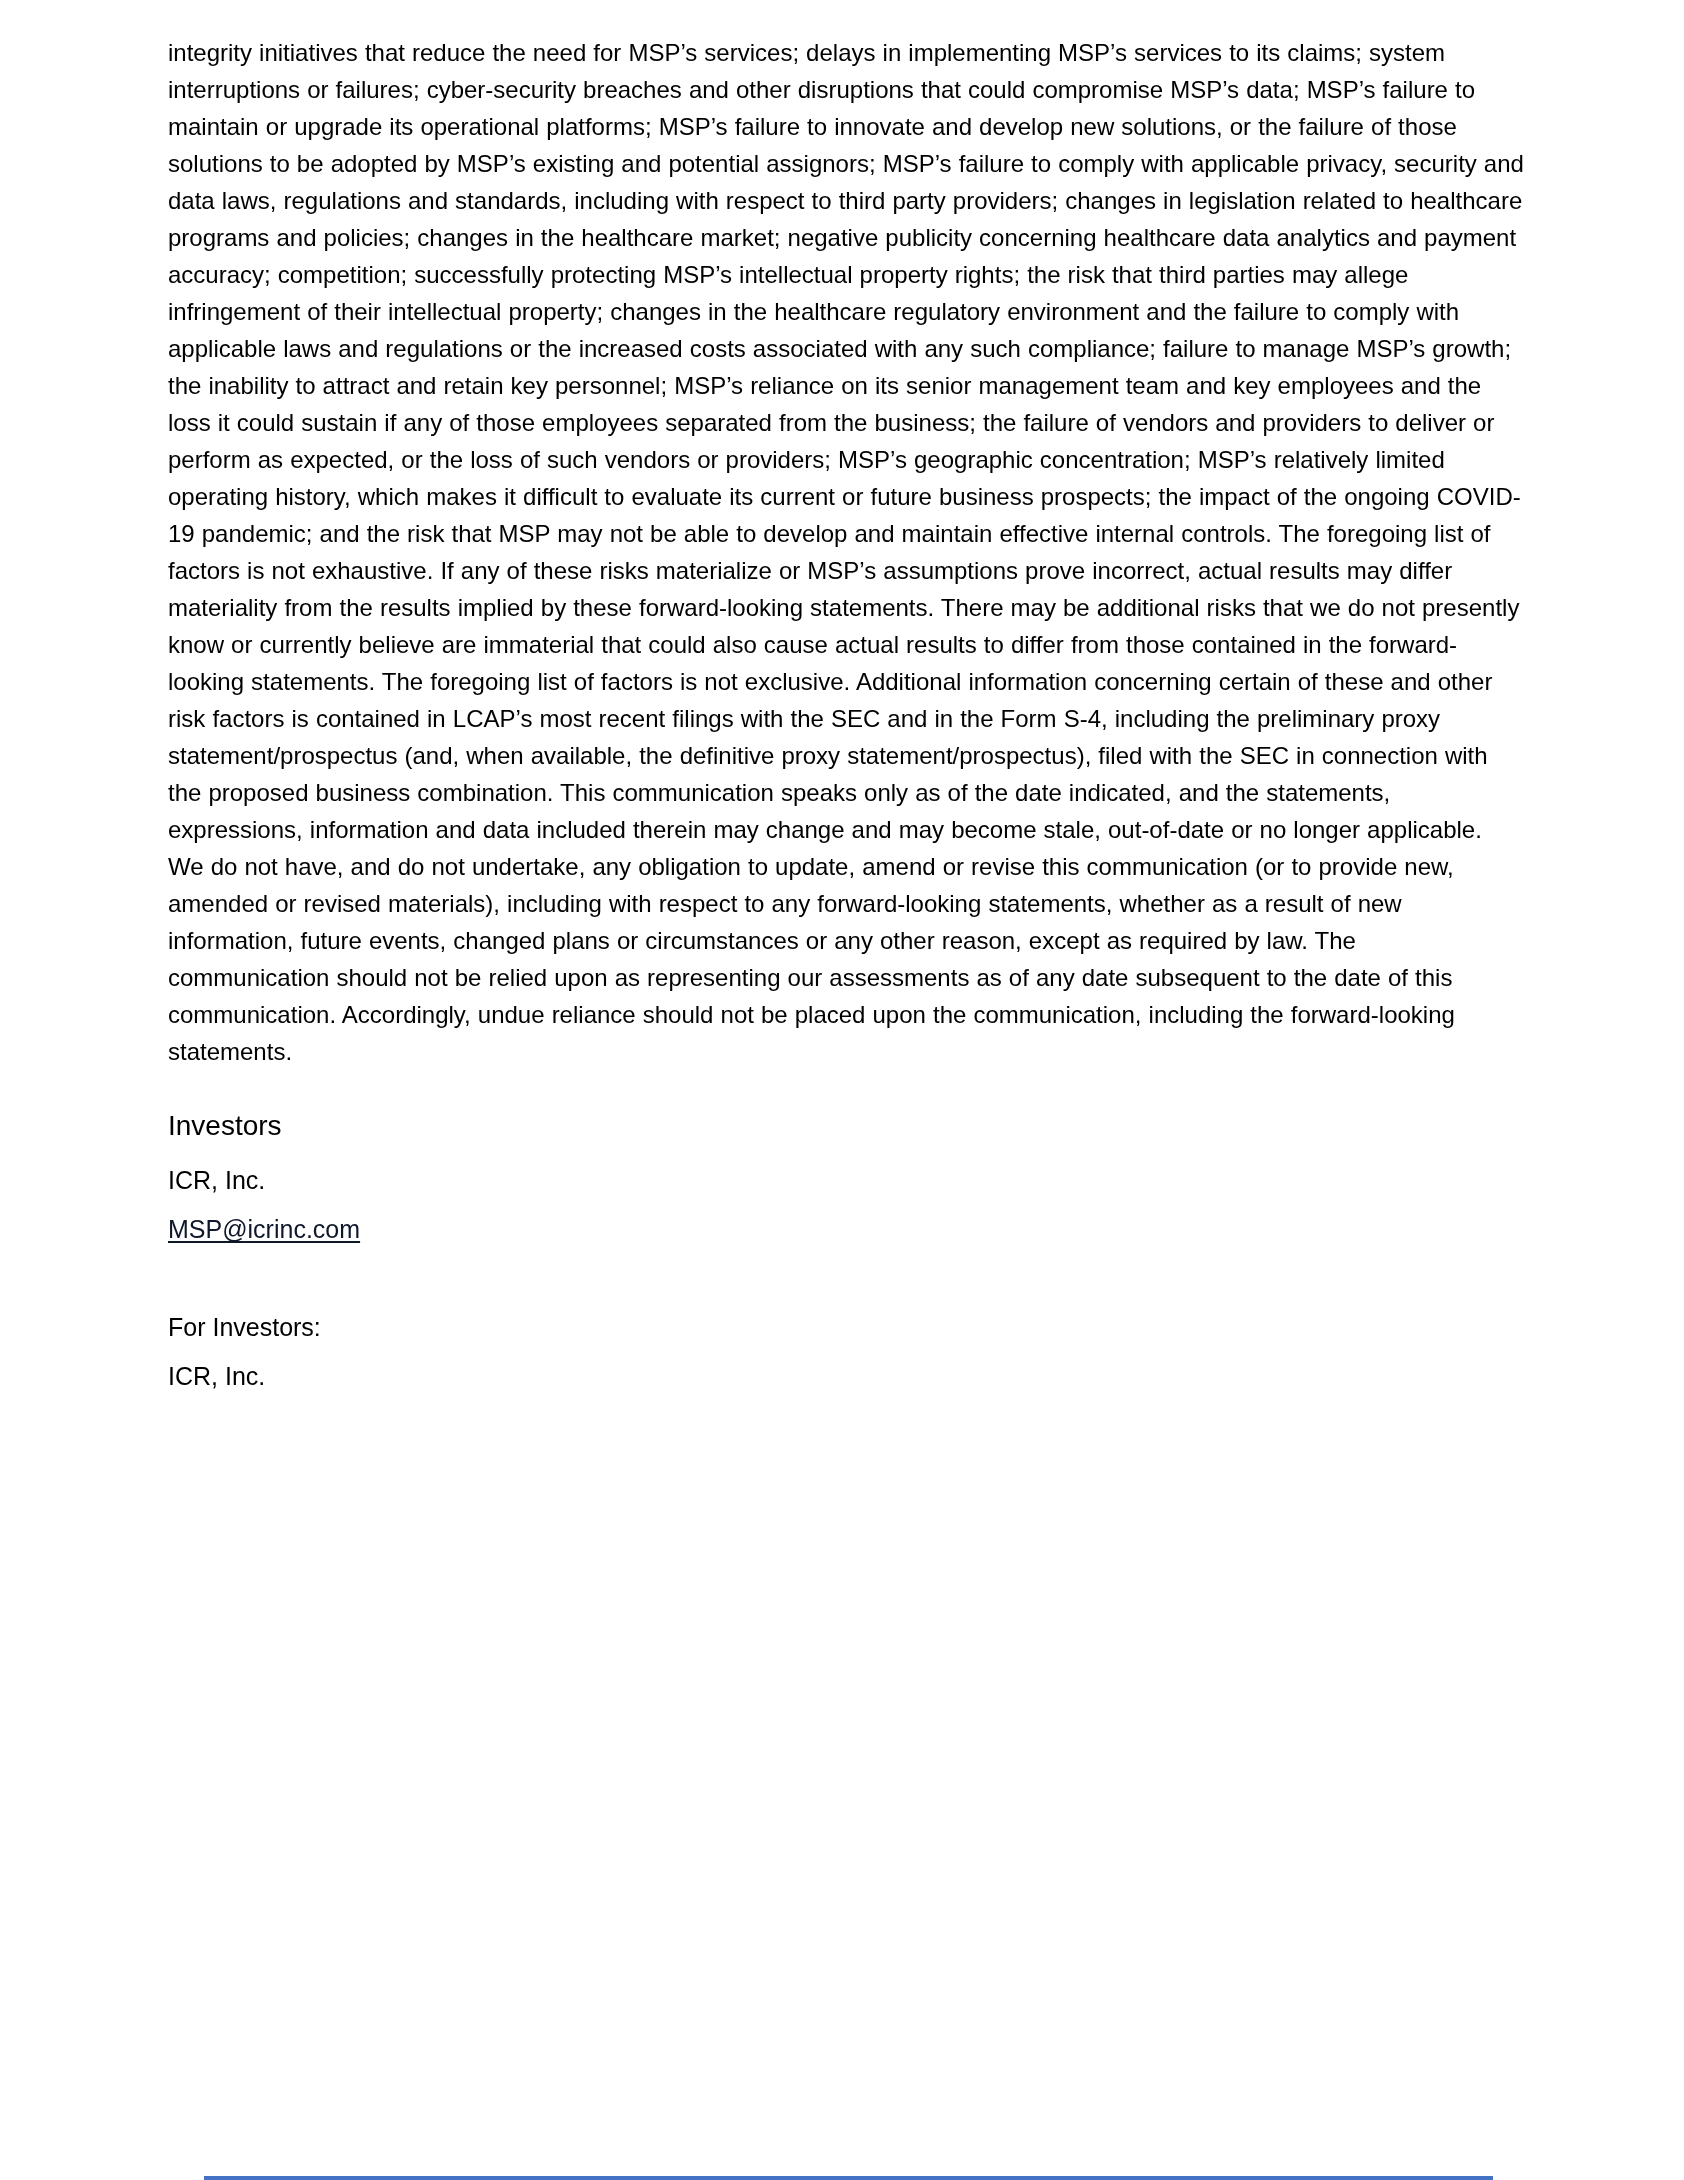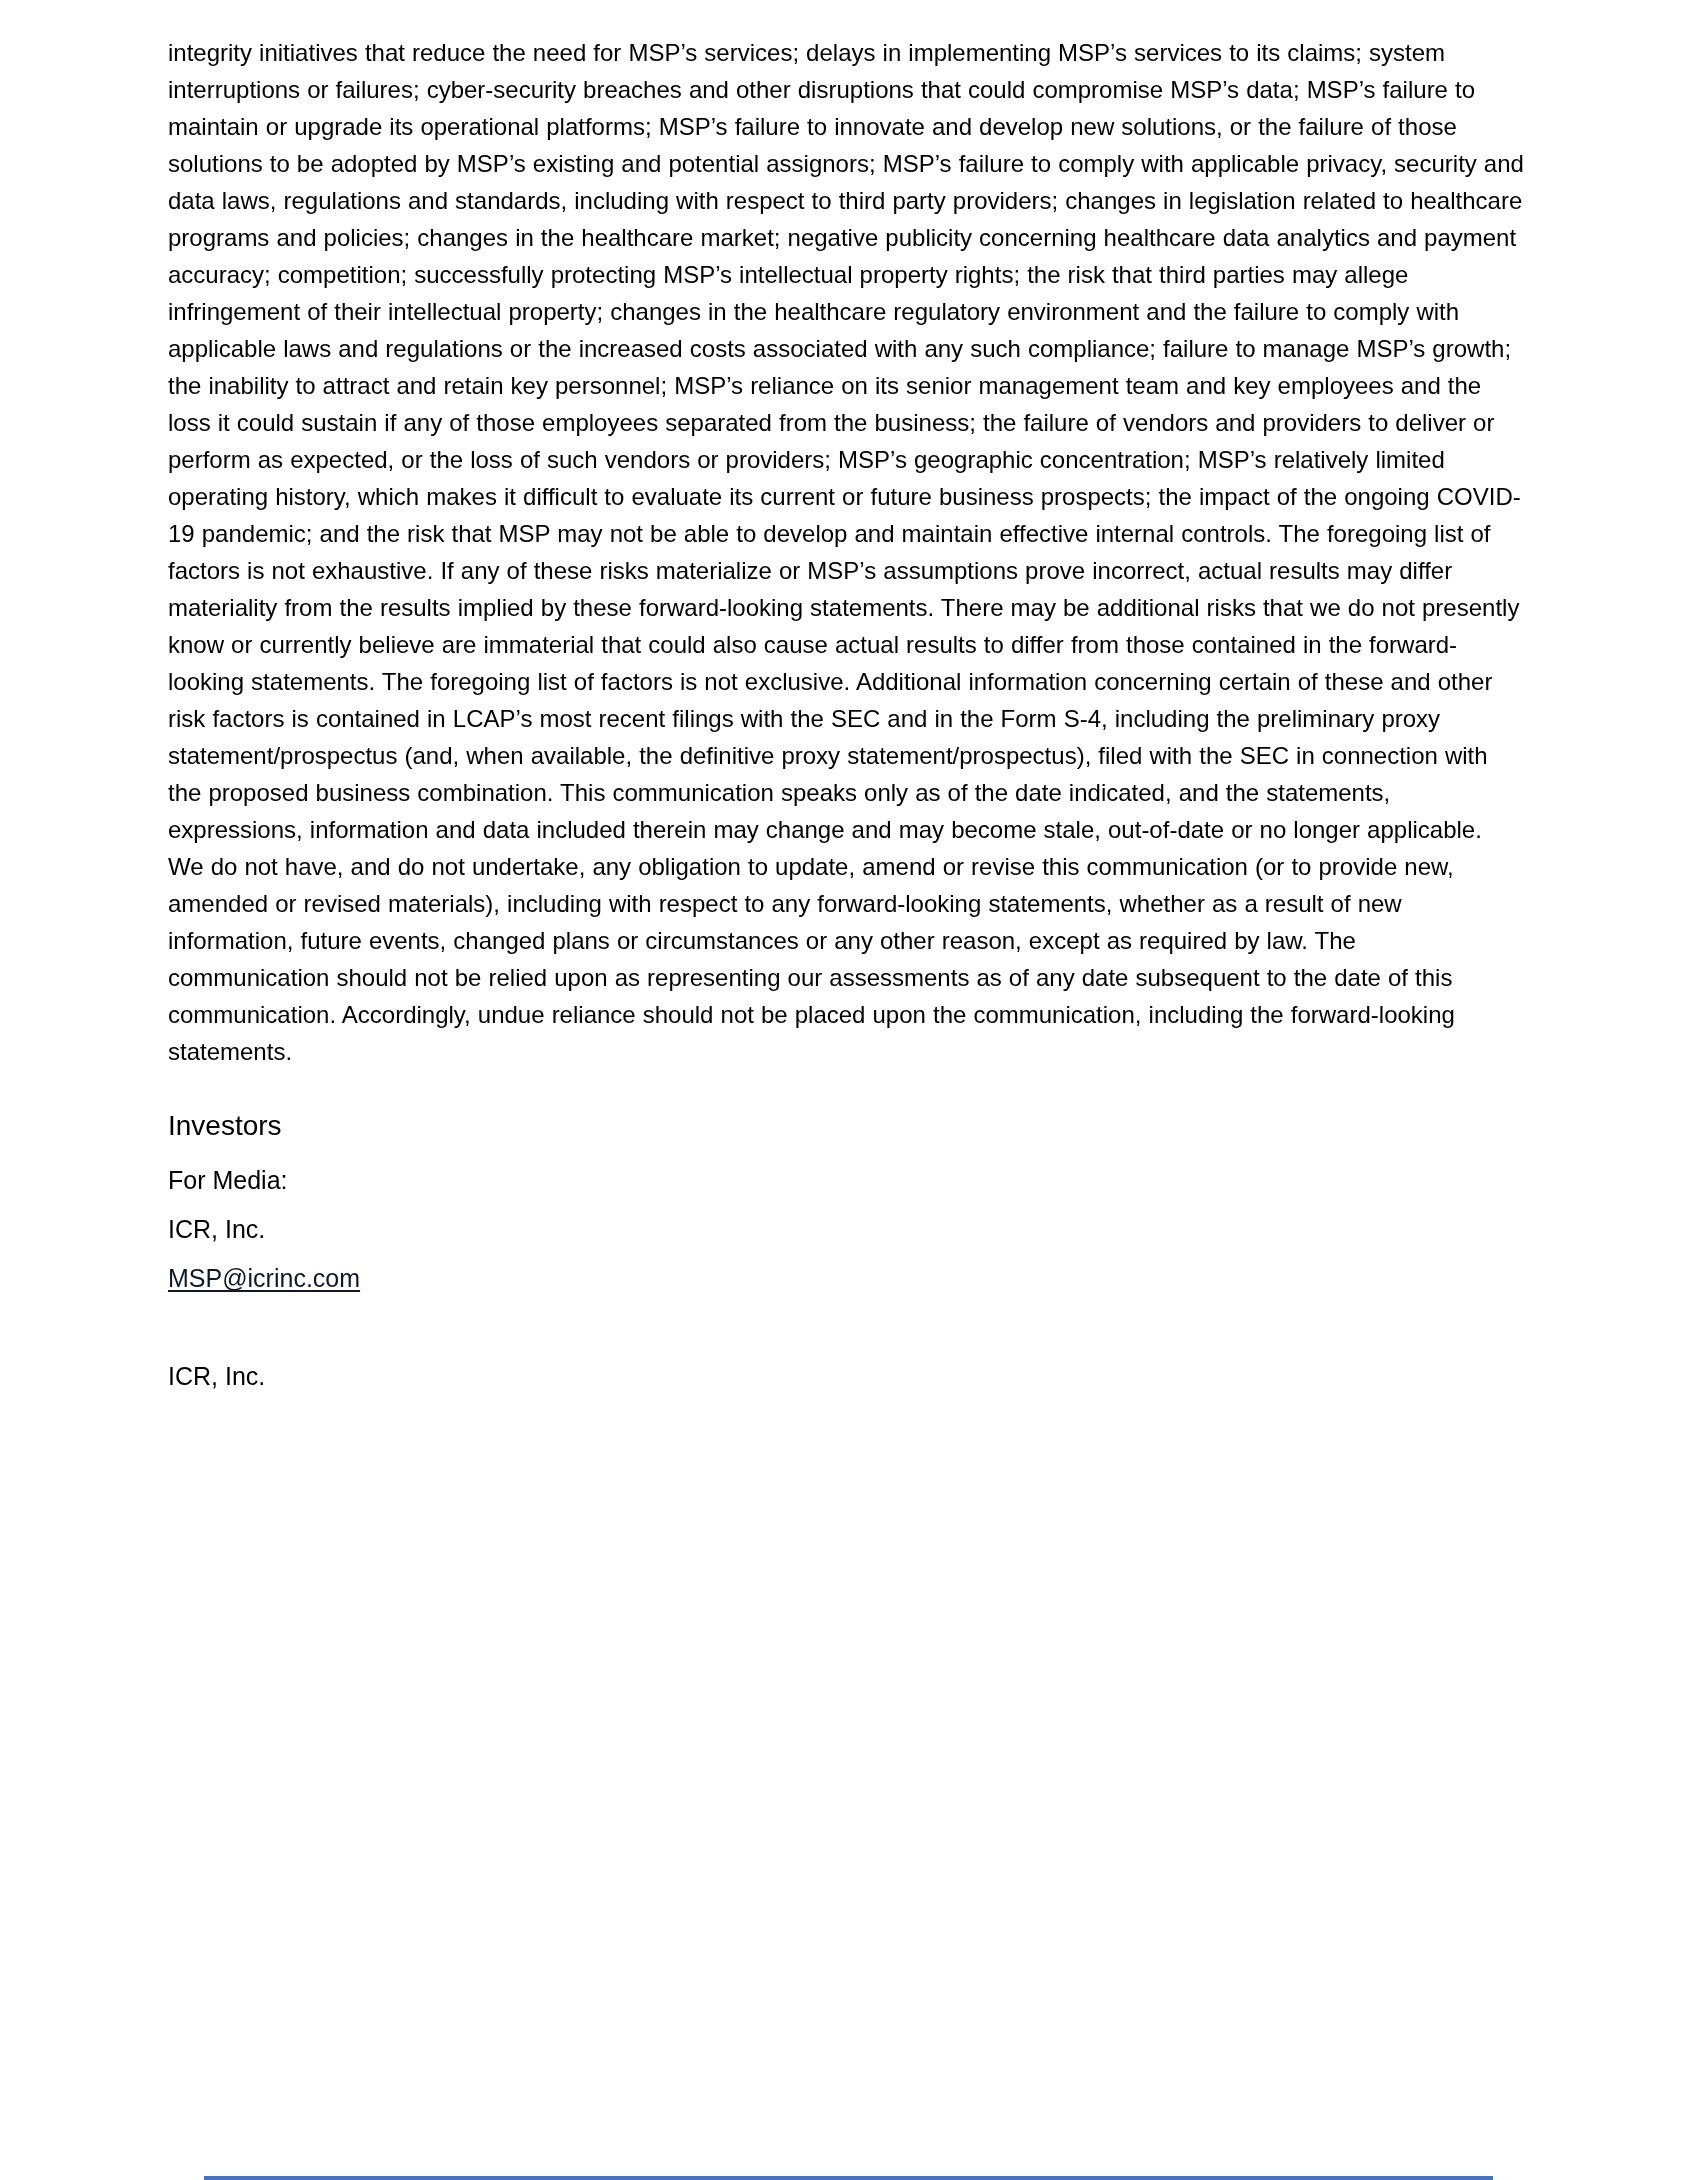--- a/index.html
+++ b/index.html
@@ -73,28 +73,28 @@
 
 <div class="page">
 
   <p class="disclaimer">integrity initiatives that reduce the need for MSP’s services; delays in implementing MSP’s services to its claims; system interruptions or failures; cyber-security breaches and other disruptions that could compromise MSP’s data; MSP’s failure to maintain or upgrade its operational platforms; MSP’s failure to innovate and develop new solutions, or the failure of those solutions to be adopted by MSP’s existing and potential assignors; MSP’s failure to comply with applicable privacy, security and data laws, regulations and standards, including with respect to third party providers; changes in legislation related to healthcare programs and policies; changes in the healthcare market; negative publicity concerning healthcare data analytics and payment accuracy; competition; successfully protecting MSP’s intellectual property rights; the risk that third parties may allege infringement of their intellectual property; changes in the healthcare regulatory environment and the failure to comply with applicable laws and regulations or the increased costs associated with any such compliance; failure to manage MSP’s growth; the inability to attract and retain key personnel; MSP’s reliance on its senior management team and key employees and the loss it could sustain if any of those employees separated from the business; the failure of vendors and providers to deliver or perform as expected, or the loss of such vendors or providers; MSP’s geographic concentration; MSP’s relatively limited operating history, which makes it difficult to evaluate its current or future business prospects; the impact of the ongoing COVID-19 pandemic; and the risk that MSP may not be able to develop and maintain effective internal controls. The foregoing list of factors is not exhaustive. If any of these risks materialize or MSP’s assumptions prove incorrect, actual results may differ materiality from the results implied by these forward-looking statements. There may be additional risks that we do not presently know or currently believe are immaterial that could also cause actual results to differ from those contained in the forward-looking statements. The foregoing list of factors is not exclusive. Additional information concerning certain of these and other risk factors is contained in LCAP’s most recent filings with the SEC and in the Form S-4, including the preliminary proxy statement/prospectus (and, when available, the definitive proxy statement/prospectus), filed with the SEC in connection with the proposed business combination. This communication speaks only as of the date indicated, and the statements, expressions, information and data included therein may change and may become stale, out-of-date or no longer applicable. We do not have, and do not undertake, any obligation to update, amend or revise this communication (or to provide new, amended or revised materials), including with respect to any forward-looking statements, whether as a result of new information, future events, changed plans or circumstances or any other reason, except as required by law. The communication should not be relied upon as representing our assessments as of any date subsequent to the date of this communication. Accordingly, undue reliance should not be placed upon the communication, including the forward-looking statements.</p>
 
   <div class="contacts">
 
     <h2 class="contacts-heading">Investors</h2>
 
     <div class="contact-group media">
-      <span class="contact-line">For Media:</span>
       <span class="contact-line">ICR, Inc.</span>
       <span class="contact-line">
         <a class="email-link">MSP@icrinc.com</a>
       </span>
     </div>
 
     <div class="contact-group investors">
+      <span class="contact-line">For Investors:</span>
       <span class="contact-line">ICR, Inc.</span>
     </div>
 
   </div>
 
   <div class="page-bottom-rule" style="background-color: rgb(68, 114, 196);"></div>
 
 </div>
 
 

